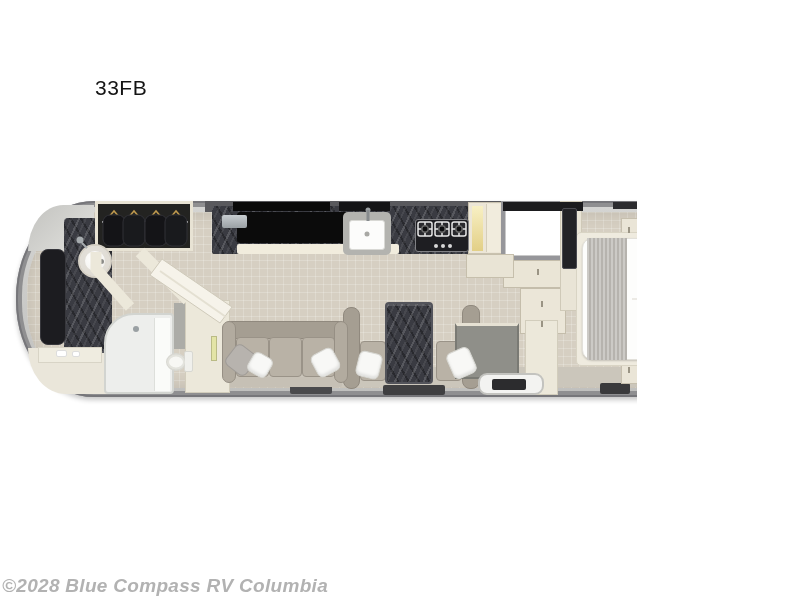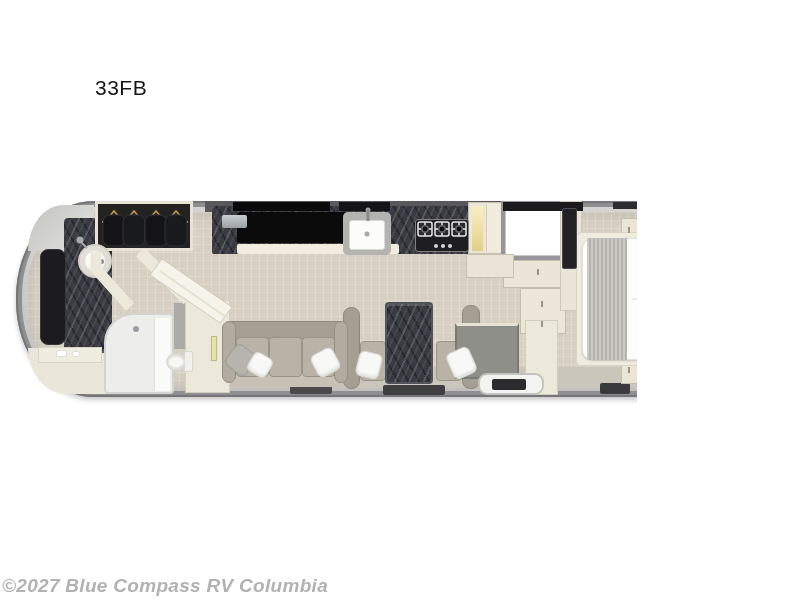--- a/index.html
+++ b/index.html
@@ -212,14 +212,14 @@
         <polygon points="730,84 730,117 765,100" fill="#9b9b9d" stroke="#6e6e70" stroke-width="1"></polygon>
         <polygon points="731,89 731,112 746,100" fill="#c3c3c5"></polygon>
         <polygon points="752,95 752,106 765,100" fill="#5c5c5e"></polygon>
         <line x1="764" y1="100" x2="776" y2="100" stroke="#404042" stroke-width="3"></line>
         <line x1="770" y1="95" x2="770" y2="100" stroke="#404042" stroke-width="2"></line>
         <circle cx="774" cy="100" r="2.2" fill="#2e2e30"></circle>
       </g>
     </svg>
   </div>
 
-  <div class="watermark">©2027 Blue Compass RV Columbia</div>
+  <div class="watermark">©2028 Blue Compass RV Columbia</div>
 </div>
 
 </body></html>

